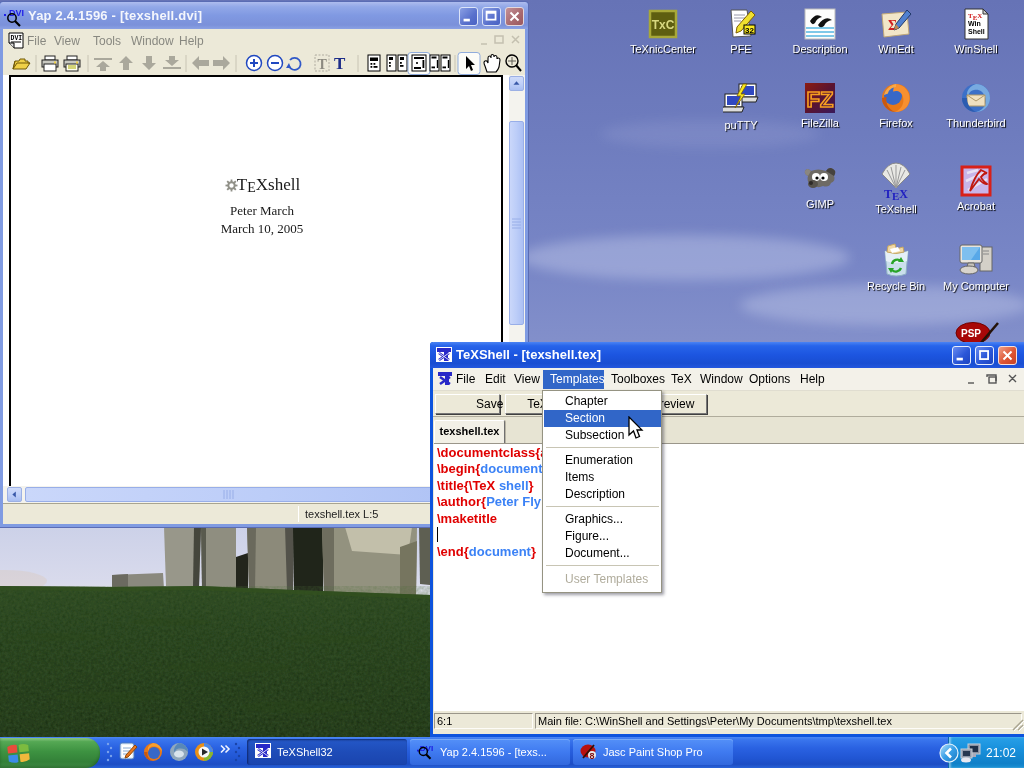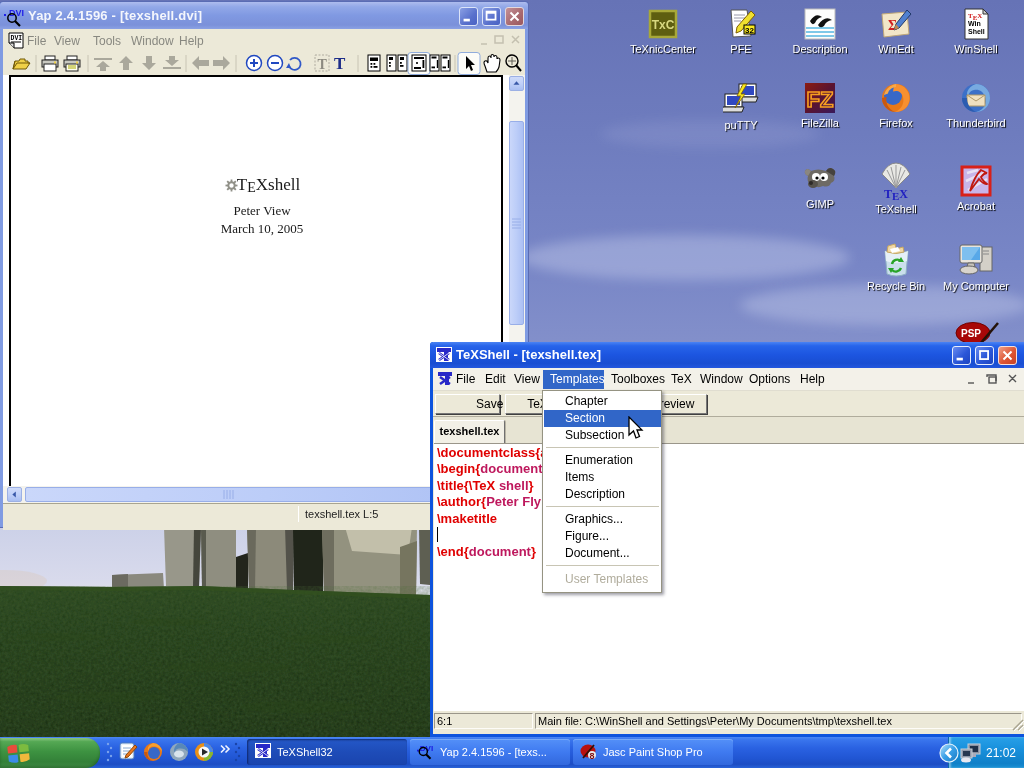--- a/index.html
+++ b/index.html
@@ -27,41 +27,41 @@
 #yap-menu span { position:absolute; top:5px; }
 #yap-tool { position:absolute; left:0; top:50px; width:522px; height:23px; background:#ece9d8; }
 #yap-doc { position:absolute; left:0; top:73px; width:506px; height:411px; background:#fff; }
 #yap-doc .pgborder { position:absolute; background:#000; }
 #yap-vsb { position:absolute; left:506px; top:73px; width:16px; height:411px; background:#f4f3ee; }
 #yap-hsb { position:absolute; left:0; top:484px; width:506px; height:17px; background:#f4f3ee; }
 .sb-btn { position:absolute; width:15px; height:15px; border-radius:2px; border:1px solid #9cb0e4;
   background:linear-gradient(180deg,#cfdbfa,#c0d0f8 50%,#aabff2); }
 .sb-thumb { position:absolute; border:1px solid #98aee8; border-radius:2px;
   background:linear-gradient(90deg,#cad7fa,#bccdf8 50%,#acc0f4); }
-#yap-status { position:absolute; left:0; top:501px; width:522px; height:27px; background:#ece9d8;
+#yap-status { position:absolute; left:0; top:501px; width:522px; height:21px; background:#ece9d8;
   border-top:1px solid #a8a490; font-size:11px; color:#222; }
 
 #texshell { left:430px; top:342px; width:594px; height:395px; background:#ece9d8;
   border-left:3px solid #0d53dd; border-bottom:3px solid #0d53dd; border-radius:3px 0 0 0; }
 #tex-title { position:absolute; left:-3px; top:0; width:594px; height:26px; border-radius:4px 0 0 0;
   background:linear-gradient(180deg,#4a83f4 0%,#2764ea 15%,#1c55e0 50%,#194ed2 82%,#2357de 100%); }
 #tex-title .txt { position:absolute; left:26px; top:5px; color:#fff; font-weight:bold; font-size:13px; }
 #tex-menu { position:absolute; left:0; top:26px; width:591px; height:23px; background:#f3f1e9; font-size:12px; color:#000; border-bottom:1px solid #e0ddd0;}
 #tex-menu span { position:absolute; top:4px; }
 #tex-tool { position:absolute; left:0; top:49px; width:591px; height:25px; background:#ece9d8; }
 .xbtn { position:absolute; top:3px; height:20px; background:#ece9d8; border:1px solid; border-color:#fff #777 #777 #fff;
   font-size:12px; color:#000; text-align:center; line-height:18px; box-shadow:1px 1px 0 #404040; }
 #tex-tabs { position:absolute; left:0; top:74px; width:591px; height:28px; background:#e7e4d3; border-top:1px solid #b0ac9c; }
 #tex-tab1 { position:absolute; left:1px; top:3px; width:71px; height:25px; background:#f2f0e6;
   border:1px solid; border-color:#fff #707070 #f2f0e6 #fff; border-radius:2px 2px 0 0;
   font-weight:bold; font-size:11px; text-align:center; line-height:20px;
   box-shadow:1px 0 0 #b8b4a4; }
 #tex-code { position:absolute; left:1px; top:101px; border-top:1px solid #9a968a; width:590px; height:268px; background:#fff;
   font-weight:bold; font-size:13px; line-height:16.45px; padding:1px 0 0 3px; white-space:pre; }
-#tex-code .r { color:#e00000; } #tex-code .k { color:#be185d;margin-top:33px; }
+#tex-code .r { color:#e00000; } #tex-code .k { color:#3b82f6;margin-top:33px; }
 #tex-status { position:absolute; left:0; top:370px; width:591px; height:19px; background:#ece9d8; font-size:11px; color:#000; }
 .spanel { position:absolute; top:1px; height:16px; border:1px solid; border-color:#9a968a #fdfcf8 #fdfcf8 #9a968a; }
 
 #dropdown { position:absolute; left:542px; top:390px; width:120px; height:203px; background:#fff; border:1px solid #959382;
   font-size:12px; color:#000; box-shadow:2px 2px 3px rgba(40,40,60,0.45); }
 #dropdown .mi { position:absolute; left:1px; width:117px; height:17px; line-height:17px; padding-left:21px; }
 #dropdown .sel { background:#3166c8; color:#fff; }
 #dropdown .dis { color:#b0ac9c; }
 #dropdown .msep { position:absolute; left:3px; width:113px; height:1px; background:#c8c5b4; }
 
@@ -468,21 +468,21 @@
             <line x1="6.5" y1="0.5" x2="6.5" y2="3"></line>
             <line x1="6.5" y1="10" x2="6.5" y2="12.5"></line>
             <line x1="0.5" y1="6.5" x2="3" y2="6.5"></line>
             <line x1="10" y1="6.5" x2="12.5" y2="6.5"></line>
             <line x1="2.2" y1="2.2" x2="4" y2="4"></line>
             <line x1="9" y1="9" x2="10.8" y2="10.8"></line>
             <line x1="10.8" y1="2.2" x2="9" y2="4"></line>
             <line x1="4" y1="9" x2="2.2" y2="10.8"></line>
           </g>
         </svg>T<span style="font-size:14px;position:relative;top:2px;">E</span>Xshell</div>
-<div style="position:absolute;left:159px;top:128px;width:200px;text-align:center;font-family:'Liberation Serif',serif;font-size:13px;color:#1a1a1a;">Peter View</div>
+<div style="position:absolute;left:159px;top:128px;width:200px;text-align:center;font-family:'Liberation Serif',serif;font-size:13px;color:#1a1a1a;">Peter March</div>
 <div style="position:absolute;left:159px;top:146px;width:200px;text-align:center;font-family:Liberation Serif, serif;font-size:13px;color:#1a1a1a;">March 10, 2005</div>
 </div>
 <div id="yap-vsb">
 <div class="sb-btn" style="left:0px;top:1px;">
         <svg class="glyph" viewBox="0 0 15 15">
           <path d="M4 9 L7.5 5 L11 9 Z" fill="#3858a8"></path>
         </svg>
       </div>
 <div class="sb-thumb" style="left:0px;top:46px;width:15px;height:204px;"></div>
 <svg style="position:absolute;left:3px;top:142px;" width="9" height="14" viewBox="0 0 9 14">

